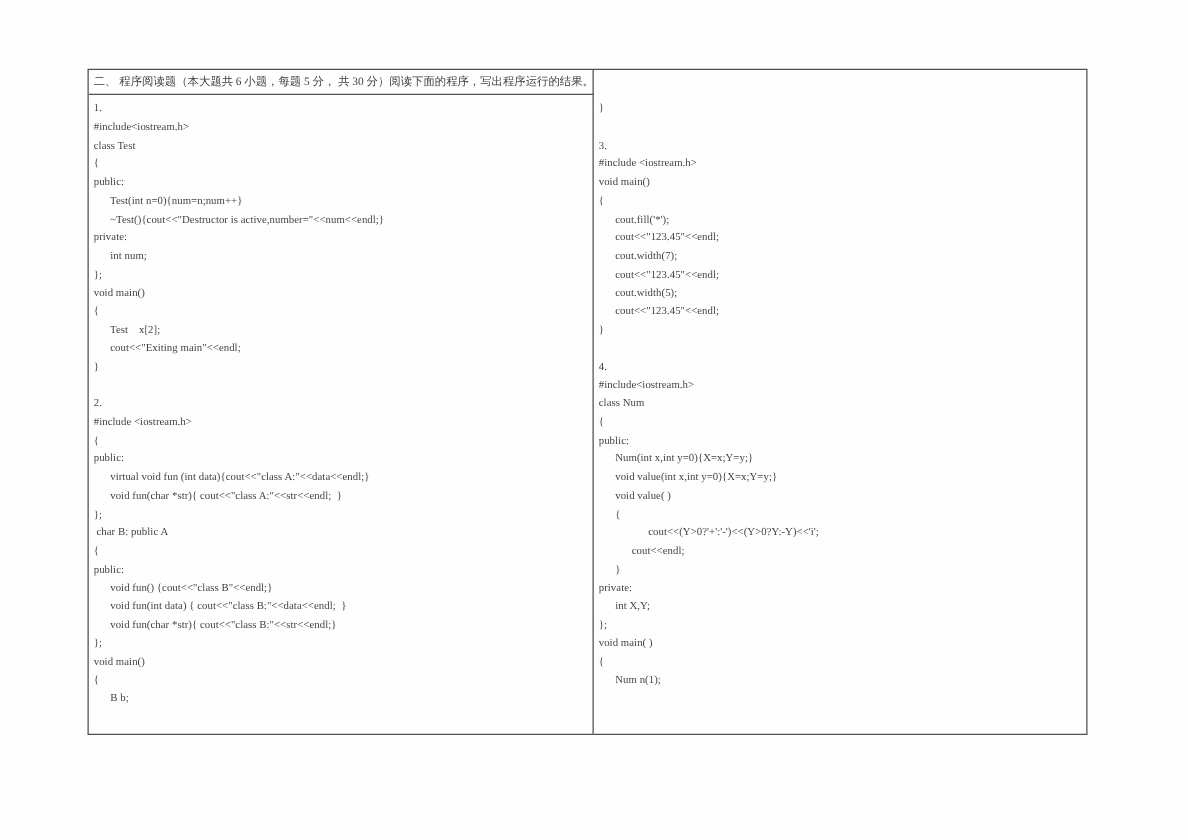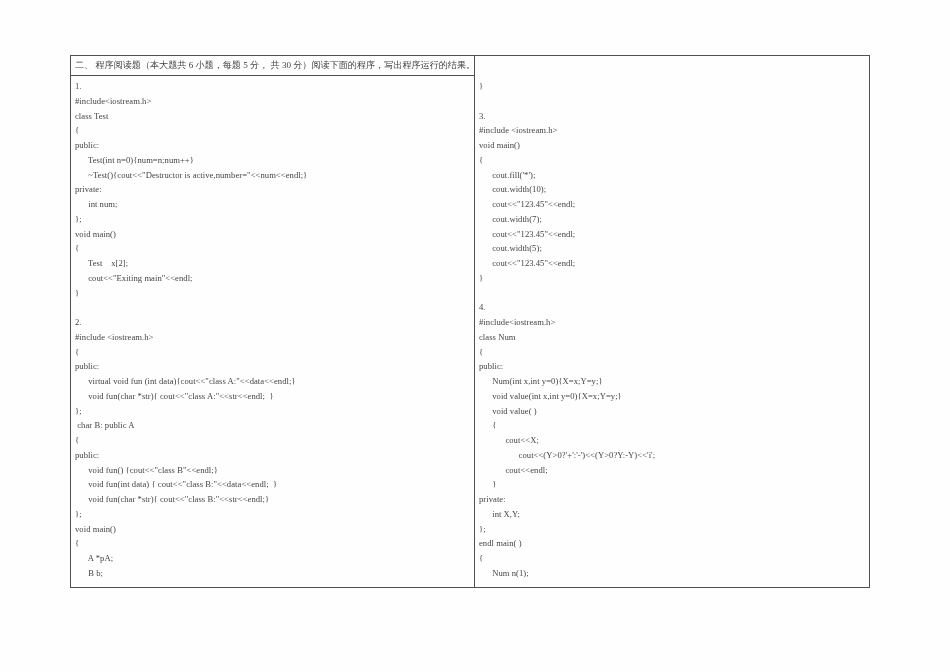--- a/index.html
+++ b/index.html
@@ -143,58 +143,55 @@
         <div class="code-line">};</div>
         <div class="code-line"> char B: public A</div>
         <div class="code-line">{</div>
         <div class="code-line">public:</div>
         <div class="code-line">      void fun() {cout&lt;&lt;"class B"&lt;&lt;endl;}</div>
         <div class="code-line">      void fun(int data) { cout&lt;&lt;"class B:"&lt;&lt;data&lt;&lt;endl;  }</div>
         <div class="code-line">      void fun(char *str){ cout&lt;&lt;"class B:"&lt;&lt;str&lt;&lt;endl;}</div>
         <div class="code-line">};</div>
         <div class="code-line">void main()</div>
         <div class="code-line">{</div>
-        <div class="code-line">      A *pA;</div>
         <div class="code-line">      B b;</div>
 
       </div>
 
       <div class="code-cell right">
         <div class="code-line">}</div>
         <div class="code-line blank"></div>
         <div class="code-line">3.</div>
         <div class="code-line">#include &lt;iostream.h&gt;</div>
         <div class="code-line">void main()</div>
         <div class="code-line">{</div>
         <div class="code-line">      cout.fill('*');</div>
-        <div class="code-line">      cout.width(10);</div>
         <div class="code-line">      cout&lt;&lt;"123.45"&lt;&lt;endl;</div>
         <div class="code-line">      cout.width(7);</div>
         <div class="code-line">      cout&lt;&lt;"123.45"&lt;&lt;endl;</div>
         <div class="code-line">      cout.width(5);</div>
         <div class="code-line">      cout&lt;&lt;"123.45"&lt;&lt;endl;</div>
         <div class="code-line">}</div>
         <div class="code-line blank"></div>
         <div class="code-line">4.</div>
         <div class="code-line">#include&lt;iostream.h&gt;</div>
         <div class="code-line">class Num</div>
         <div class="code-line">{</div>
         <div class="code-line">public:</div>
         <div class="code-line">      Num(int x,int y=0){X=x;Y=y;}</div>
         <div class="code-line">      void value(int x,int y=0){X=x;Y=y;}</div>
         <div class="code-line">      void value( )</div>
         <div class="code-line">      {</div>
-        <div class="code-line">            cout&lt;&lt;X;</div>
         <div class="code-line">                  cout&lt;&lt;(Y&gt;0?'+':'-')&lt;&lt;(Y&gt;0?Y:-Y)&lt;&lt;'i';</div>
         <div class="code-line">            cout&lt;&lt;endl;</div>
         <div class="code-line">      }</div>
         <div class="code-line">private:</div>
         <div class="code-line">      int X,Y;</div>
         <div class="code-line">};</div>
-        <div class="code-line">endl main( )</div>
+        <div class="code-line">void main( )</div>
         <div class="code-line">{</div>
         <div class="code-line">      Num n(1);</div>
 
       </div>
 
     </div>
   </div>
 
   <div id="scan-tint"></div>
 </div>

